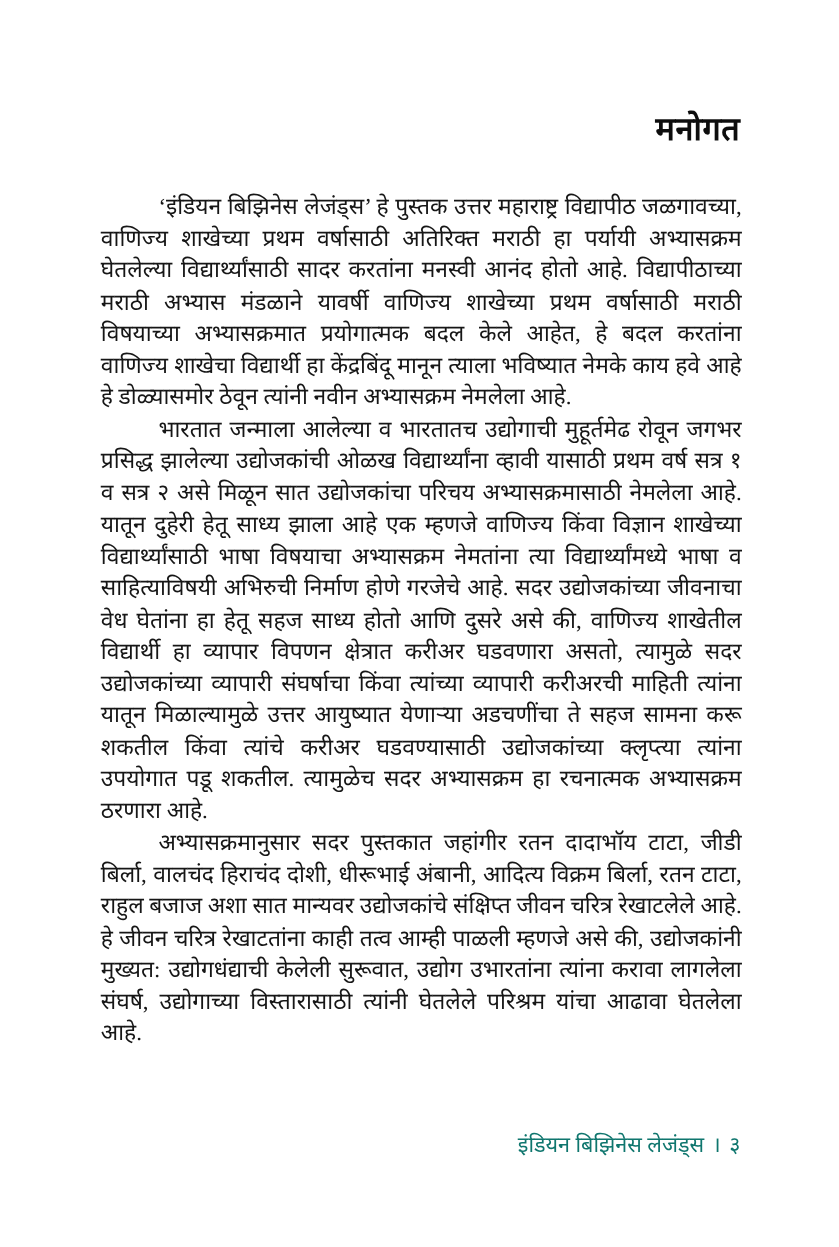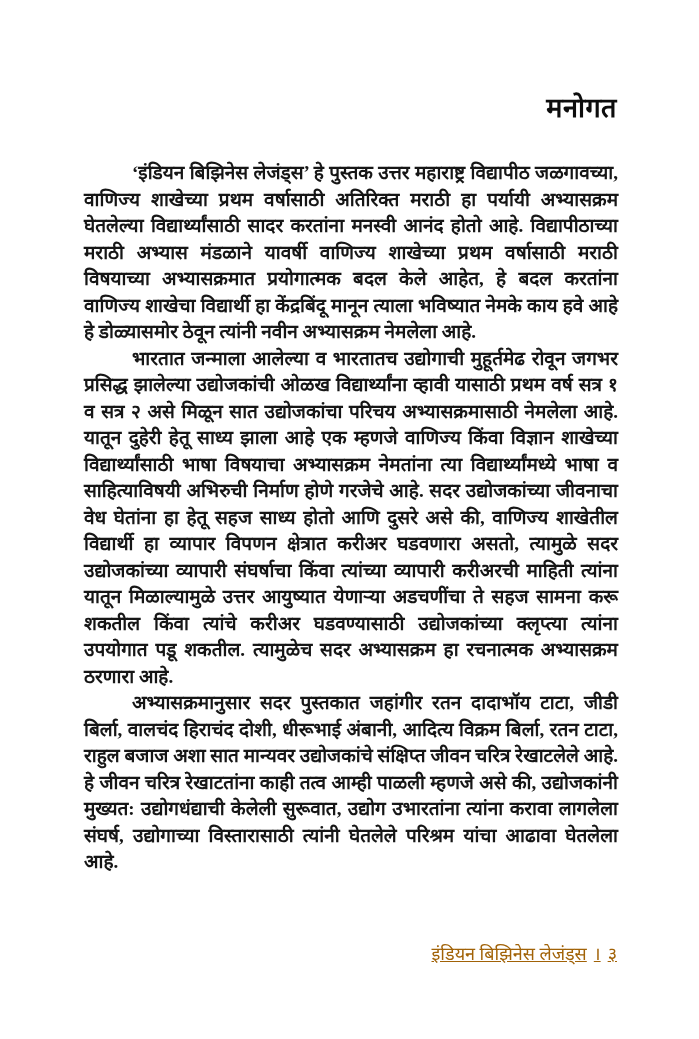--- a/index.html
+++ b/index.html
@@ -34,30 +34,28 @@
       font-size: 19px;
       line-height: 26.5px;
       text-align: justify;
       text-justify: inter-word;
       color: #161616;
     }
     .body-text p {
       margin: 0;
       padding: 0;
       text-indent: 48px;
-      font-weight: bold;
     }
     .footer {
       position: absolute;
       top: 941px;
       right: 82px;
       font-size: 18px;
-      color: #a16207;
+      color: #0f766e;
       white-space: nowrap;
-      text-decoration: underline;
     }
     .footer .sep {
       margin: 0 7px;
     }
   </style>
 </head>
 <body>
 
 <div class="page">
 

